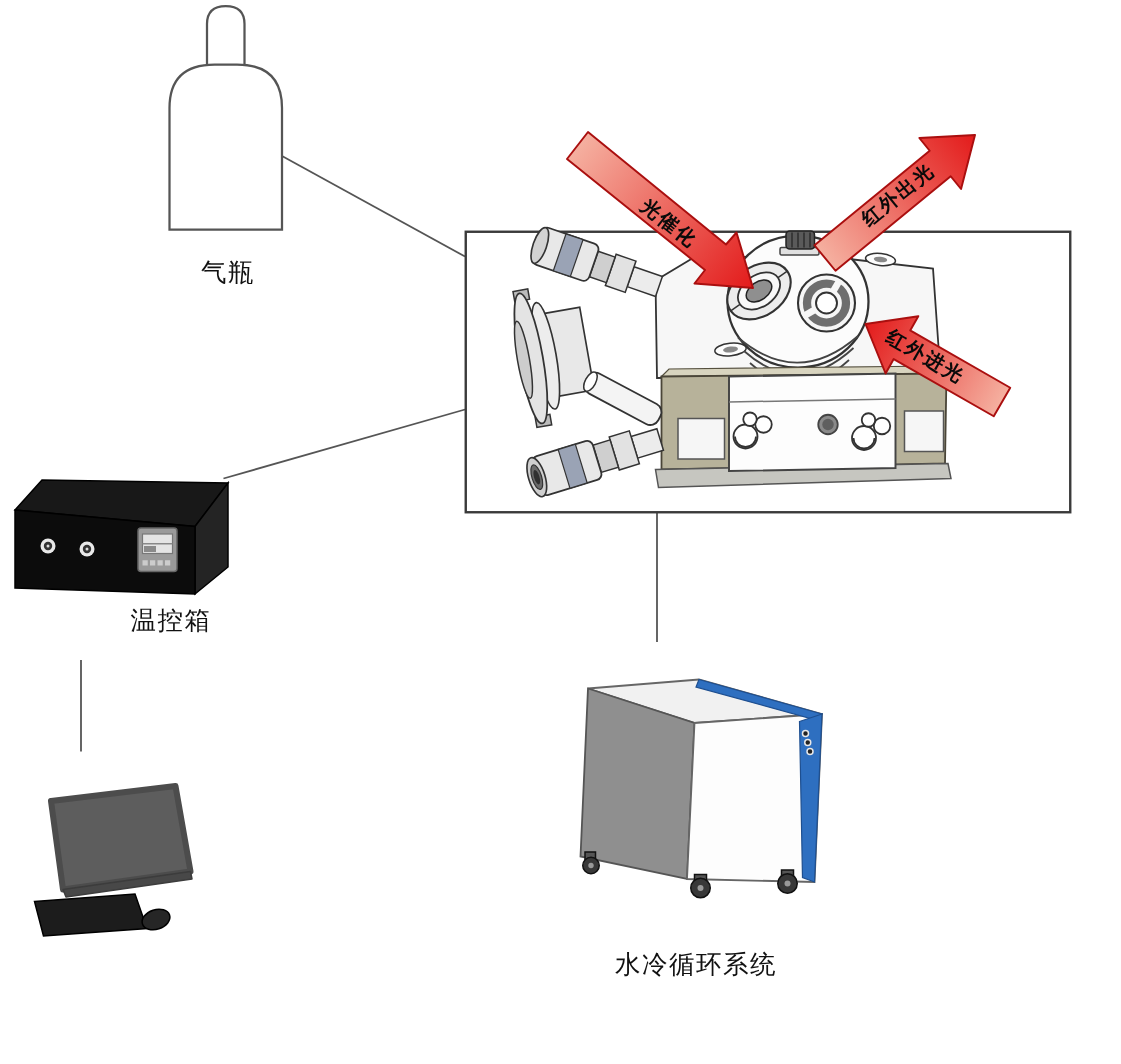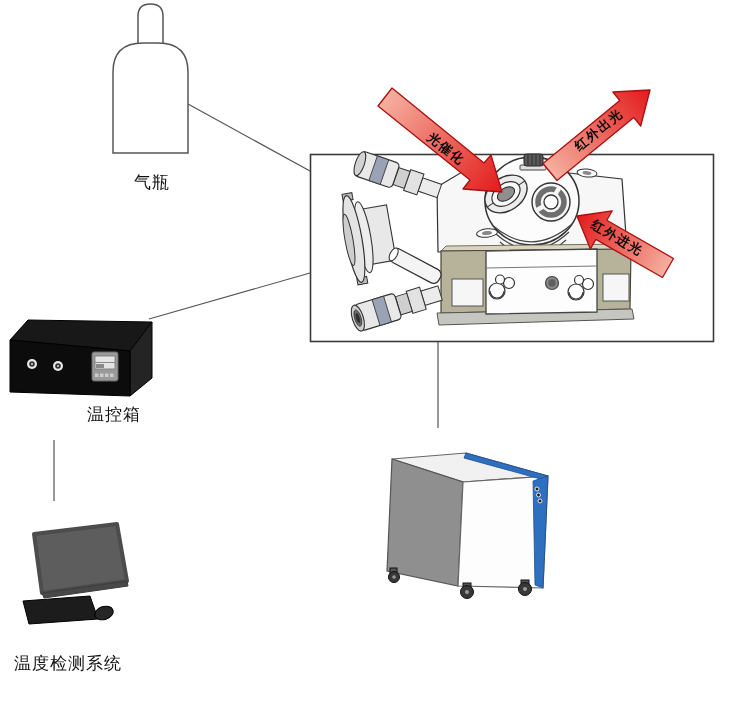--- a/index.html
+++ b/index.html
@@ -213,19 +213,19 @@
           <circle cx="467" cy="592" r="2" fill="#999" stroke="none"></circle>
       <rect x="521" y="580" width="8" height="6" fill="#555"></rect>
       <circle cx="525" cy="589" r="6.5" fill="#383838"></circle>
           <circle cx="525" cy="589" r="2" fill="#999" stroke="none"></circle>
     </g>
   </g>
 </svg>
 
 <div class="lbl" style="left:152px;top:182px;">气瓶</div>
 <div class="lbl" style="left:81px;top:414px;margin-left:33px;">温控箱</div>
-<div class="lbl" style="left:68px;top:663px;">温度检测系统</div>
+<div class="lbl" style="left:464px;top:643px;">水冷循环系统</div>
 
 <div class="arrow-lbl" style="left:446px;top:149px;transform:translate(-50%,-50%) rotate(38deg);">光催化</div>
 <div class="arrow-lbl" style="left:599px;top:130px;transform:translate(-50%,-50%) rotate(-39deg);">红外出光</div>
 <div class="arrow-lbl" style="left:617px;top:238px;transform:translate(-50%,-50%) rotate(30deg);">红外进光</div>
 
 </div>
 
 </body></html>

